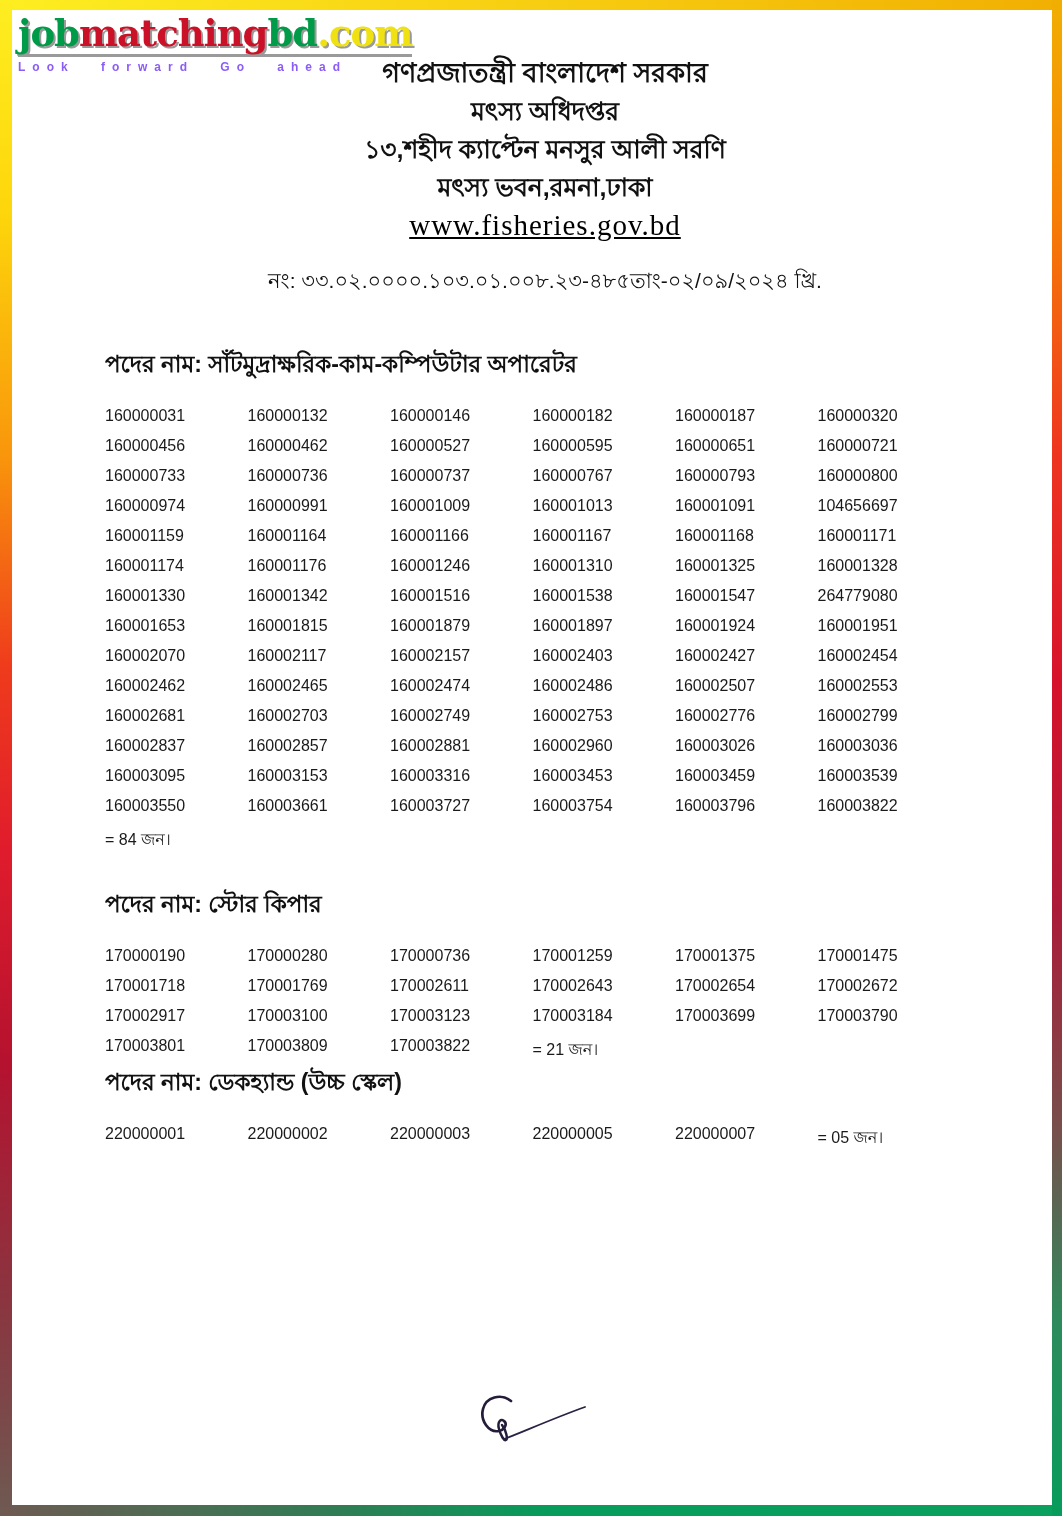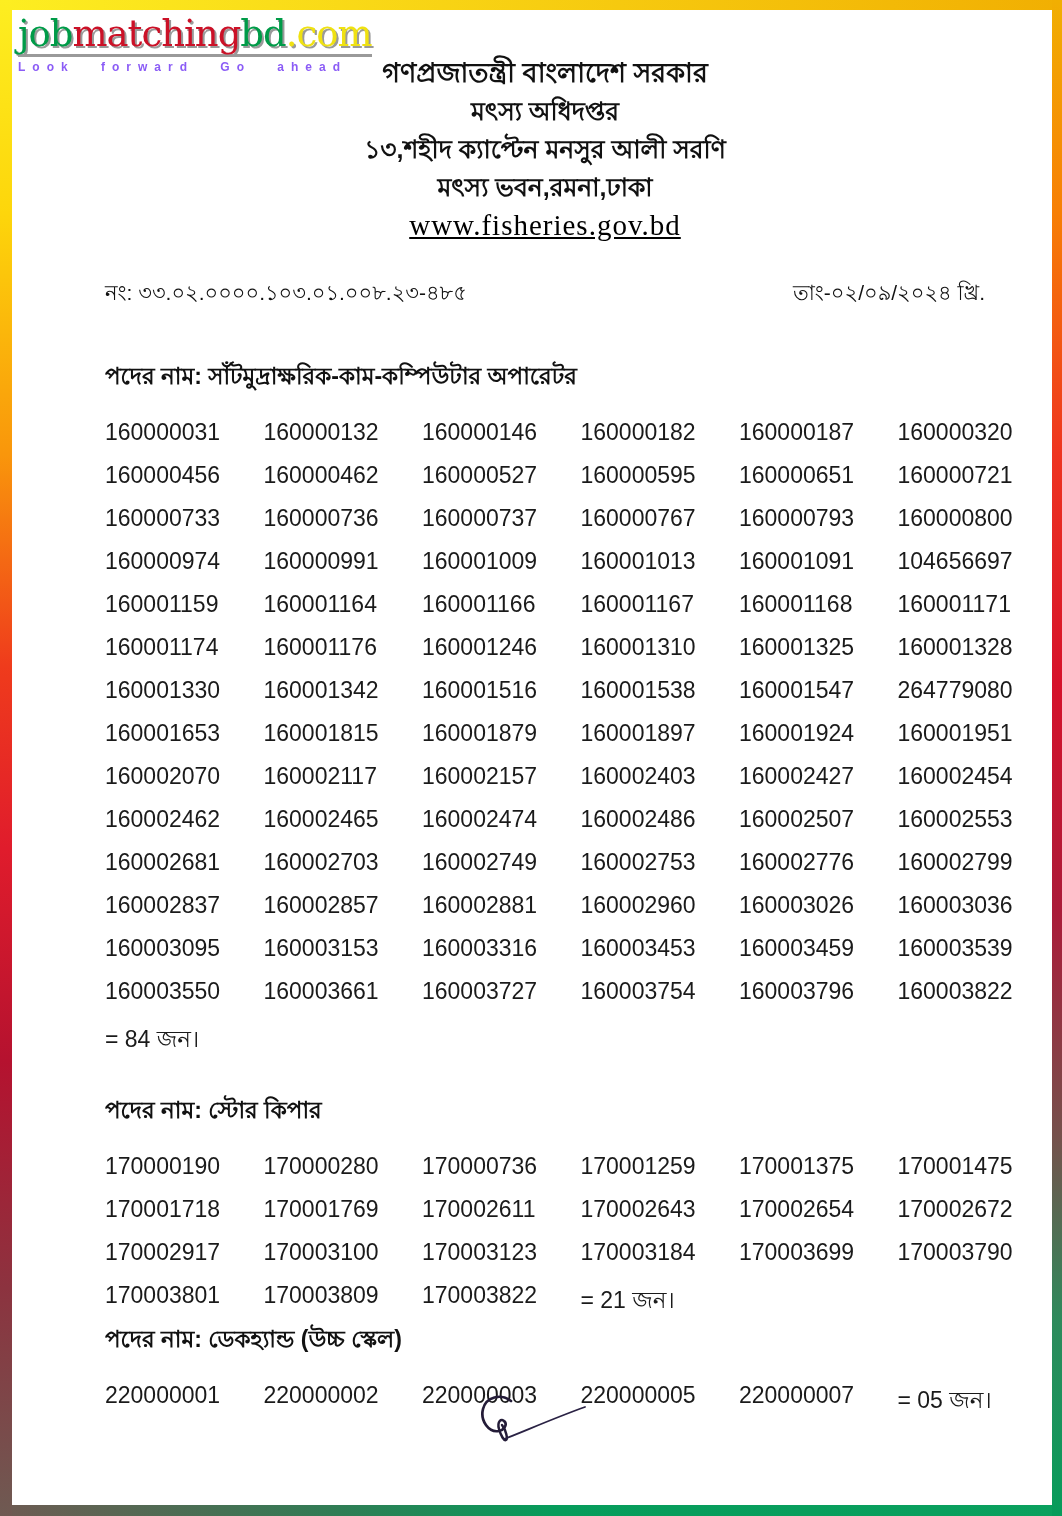--- a/index.html
+++ b/index.html
@@ -11,46 +11,46 @@
     background:linear-gradient(to right,#fdee21,#f1af02);}
   .frame-bottom{position:absolute;bottom:0;left:0;width:100%;height:11px;
     background:linear-gradient(to right,#6e5a52 0%,#2f7d55 32%,#069c5b 52%,#0aa05e 100%);}
   .frame-left{position:absolute;top:0;left:0;width:12px;height:100%;
     background:linear-gradient(to bottom,#fdee21 0%,#fdd60b 14%,#f9960b 30%,#ef3b1c 44%,#e01c2c 56%,#b5122f 70%,#8c333f 85%,#6e5a52 100%);}
   .frame-right{position:absolute;top:0;right:0;width:10px;height:100%;
     background:linear-gradient(to bottom,#f1af02 0%,#f77f05 14%,#ee3420 30%,#d6122b 45%,#ab1b39 60%,#75514c 75%,#2e8a5c 87%,#069c5b 100%);}
 
   
   .logo-wrap{position:absolute;top:15px;left:18px;width:auto;}
-  .logo-text{font-family:"DejaVu Serif","Liberation Serif",serif;font-weight:normal;
+  .logo-text{font-family:"DejaVu Serif","Liberation Serif",serif;font-weight:bold;
     font-size:37px;line-height:1;letter-spacing:-1px;white-space:nowrap;
     text-shadow:2px 2px 0 #9a9a9a;}
   .logo-tagline{margin-top:2px;border-top:3px solid #9a9a9a;padding-top:3px;
     font-size:12px;font-weight:bold;color:#8b5cf6;letter-spacing:7px;word-spacing:16px;white-space:nowrap;}
 
   
   .content{position:absolute;top:10px;left:105px;width:880px;color:#111;}
 
   .letterhead{text-align:center;margin-top:44px;line-height:38px;font-weight:600;}
   .lh-line1{font-size:27px;}
   .lh-line{font-size:25px;}
   .lh-site{font-family:"Liberation Serif","DejaVu Serif",serif;font-size:29px;font-weight:normal;
     text-decoration:underline;letter-spacing:1px;color:#000;}
 
-  .meta-row{display:flex;justify-content:space-between;margin-top:28px;font-size:21px;font-weight:500;}
+  .meta-row{display:flex;justify-content:center;margin-top:16px;font-size:21px;font-weight:500;}
 
   .doc-title{text-align:center;font-weight:bold;font-size:28px;line-height:47px;margin-top:50px;}
 
   .section-header{font-weight:bold;font-size:23px;margin-top:0;}
   .sec1 .section-header{margin-top:46px;}
   .sec2 .section-header{margin-top:32px;}
   .sec3 .section-header{}
 
   .roll-grid{display:grid;grid-template-columns:repeat(6,142.5px);width:855px;
-    margin-top:22px;row-gap:12px;font-size:23px;color:#1a1a1a;gap:16px;}
+    margin-top:22px;row-gap:12px;font-size:16px;color:#1a1a1a;}
   .roll{white-space:nowrap;letter-spacing:0px;}
   .count{font-weight:500;}
 
   
   .signature{position:absolute;top:1391px;left:468px;width:126px;height:62px;}
 </style>
 </head>
 <body>
 
 <div class="page">

